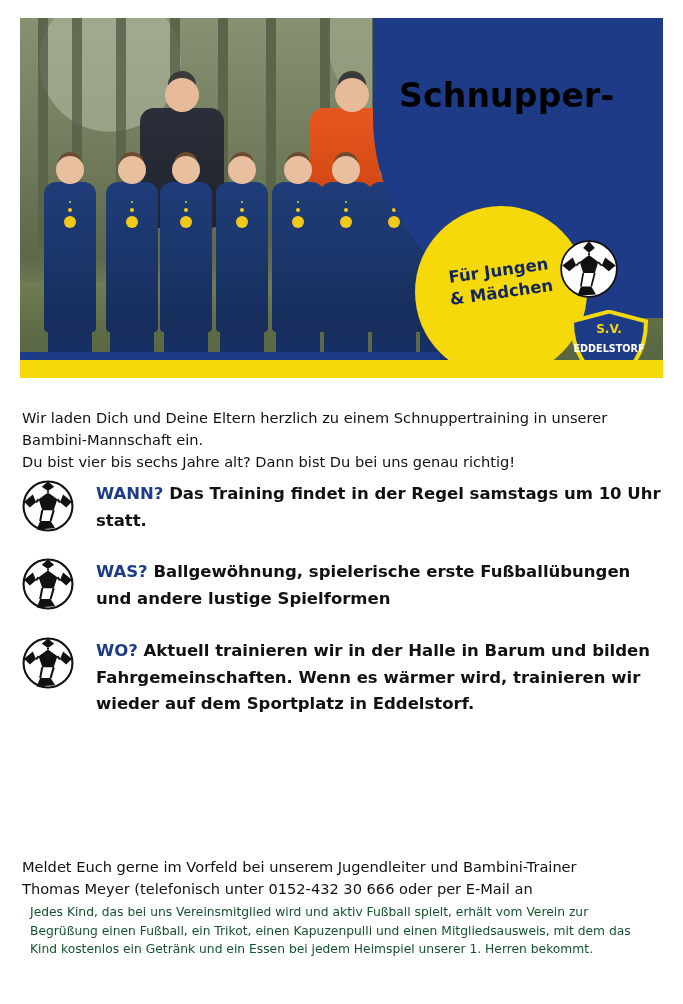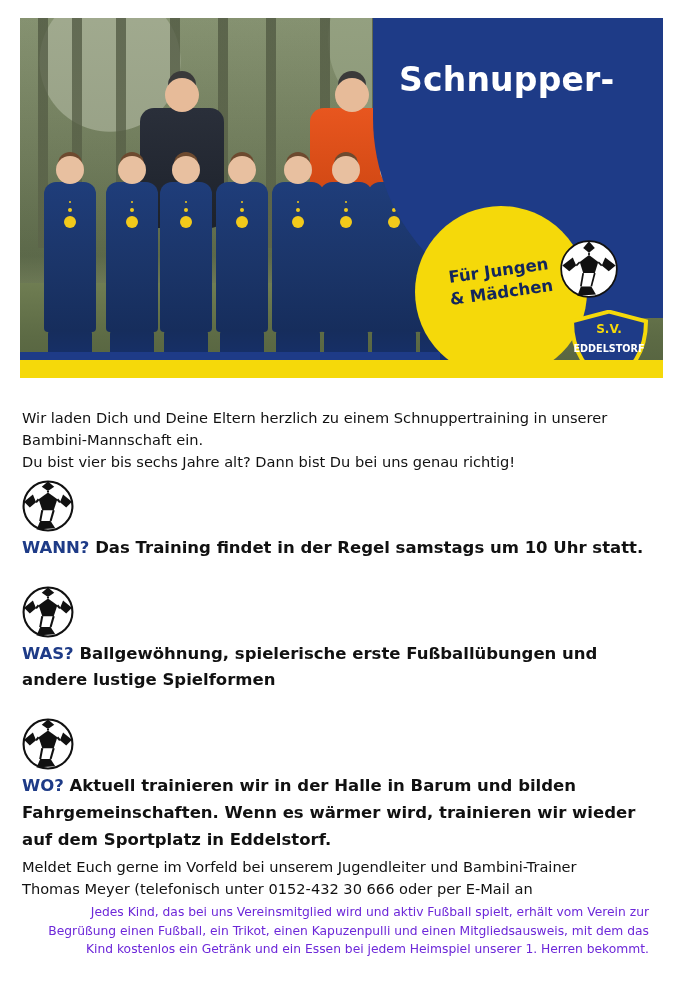--- a/index.html
+++ b/index.html
@@ -125,23 +125,23 @@
     right: -40px;
     top: -60px;
     width: 330px;
     height: 360px;
     background: #1e3b87;
     border-radius: 0 0 0 200px;
   }
   .hero-title {
     position: absolute;
     right: 28px;
-    top: 42px;
+    top: 58px;
     width: 236px;
-    color: #ffffff;
+    color: #000000;
     font-weight: bold;
     font-size: 33px;
     line-height: 1.22;
     letter-spacing: .2px;
   }
   .hero-circle {
     position: absolute;
     left: 395px;
     top: 188px;
     width: 172px;
@@ -206,21 +206,20 @@
   .items {
     position: absolute;
     left: 22px;
     top: 478px;
     width: 640px;
   }
   .item {
     display: flex;
     align-items: flex-start;
     margin-bottom: 22px;
-    flex-direction: column;
   }
   .item-ball {
     flex: 0 0 auto;
     width: 52px;
     height: 52px;
     margin-right: 22px;
     margin-top: 2px;
   }
   .item-text {
     flex: 1 1 auto;
@@ -236,27 +235,26 @@
     position: absolute;
     left: 22px;
     top: 856px;
     width: 630px;
     font-size: 14.6px;
     line-height: 1.52;
     color: #111111;
   }
   .finetext {
     position: absolute;
-    left: 24px;
+    left: 30px;
     top: 903px;
     width: 625px;
     font-size: 12.3px;
     line-height: 1.52;
-    color: #6d28d9;
-    text-align: right;
+    color: #14532d;
   }
 
   
   .ball-svg { display: block; }
 </style>
 </head>
 <body>
 
 <div class="hero">
   <div class="hero-photo">

